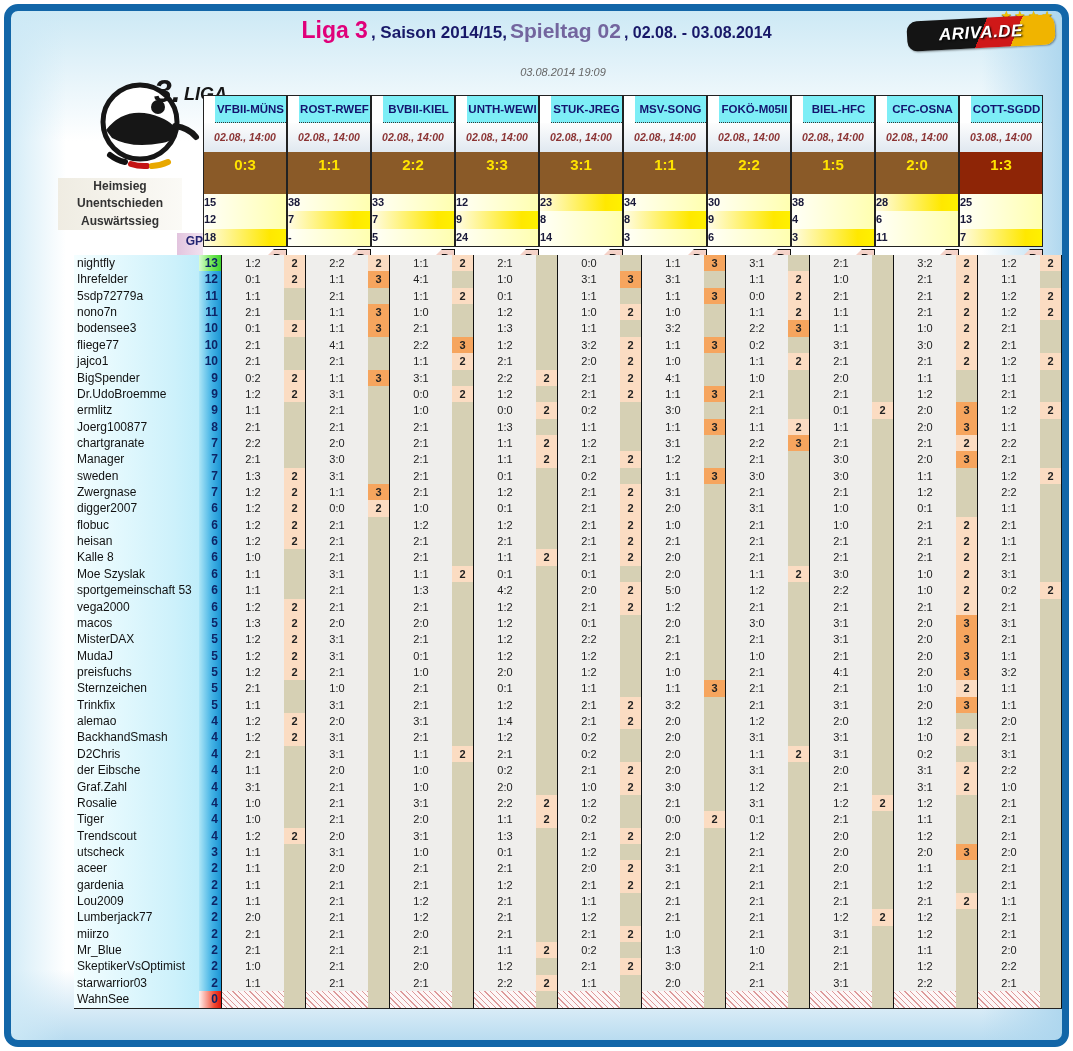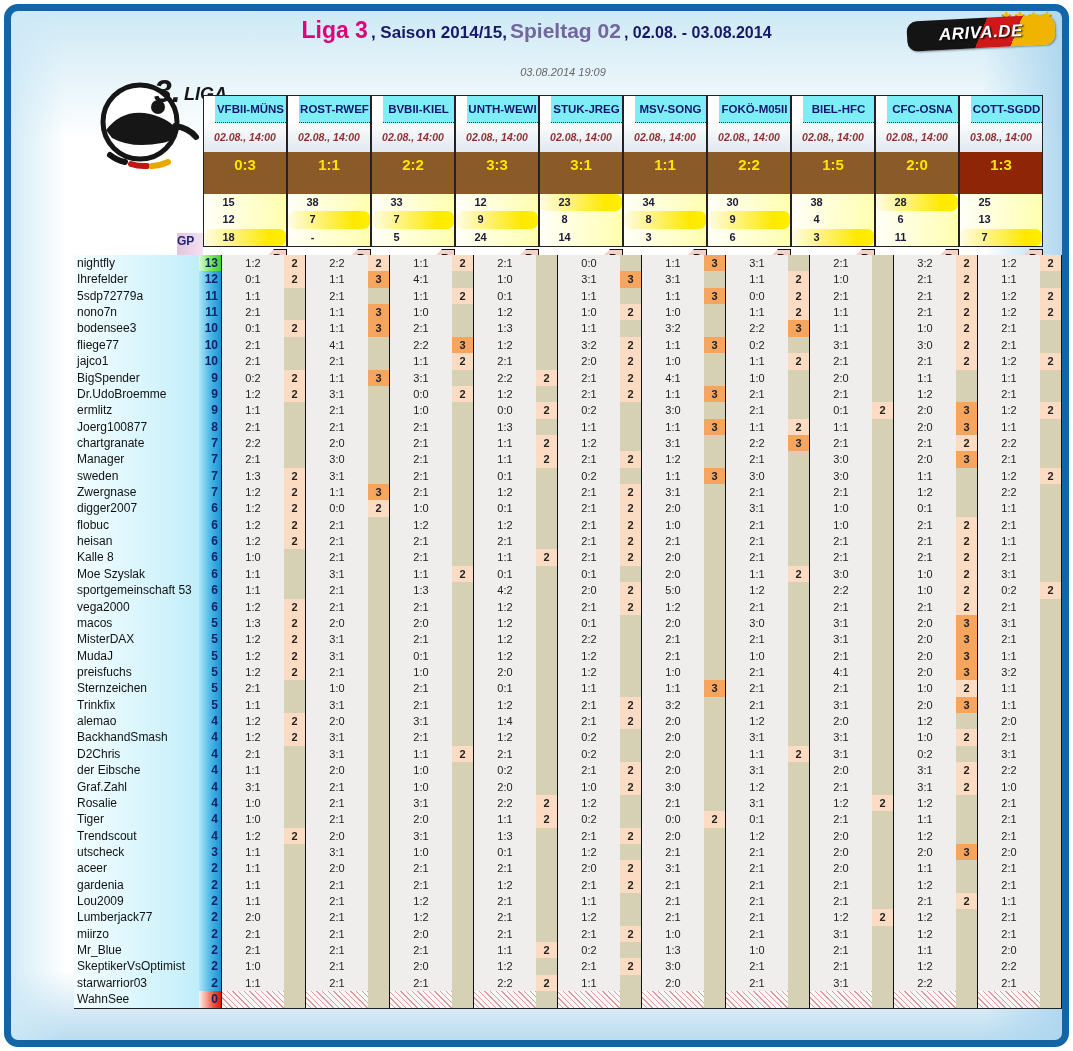--- a/index.html
+++ b/index.html
@@ -27,29 +27,29 @@
   
   .liga3{position:absolute;left:78px;top:70px;width:180px;height:104px;z-index:2;}
   
   .mcols{position:absolute;left:203px;top:95px;display:flex;z-index:2;}
   .mcol{width:84px;display:flex;flex-direction:column;box-sizing:border-box;}
   .mbox{border:1px solid #222;box-sizing:border-box;background:#fff;}
   .mteam{height:26px;line-height:26px;text-align:center;background:#7deef6;color:#14146e;font-weight:bold;font-size:11.5px;border-bottom:1px dotted #333;white-space:nowrap;overflow:hidden;margin-left:11px;}
   .mdate{height:29px;line-height:29px;text-align:center;background:linear-gradient(180deg,#fdfdfd,#e0e8f0);color:#8b3333;font-weight:bold;font-size:10.5px;font-style:italic;}
   .mresult{height:42px;line-height:25px;text-align:center;background:#8a5a28;color:#ffe400;font-weight:bold;font-size:15px;}
   .mresult.darkred{background:#8e2506;}
-  .mcount{height:17.3px;line-height:17.3px;text-align:center;padding-right:33px;box-sizing:border-box;color:#1a1a3a;font-weight:bold;font-size:11px;background:linear-gradient(90deg,#fffff8,#ffffb0);}
-  .mcount.hl{background:linear-gradient(90deg,#fffce4,#ffe800 80%,#fff000);border-radius:6px;}
+  .mcount{height:17.3px;line-height:17.3px;text-align:left;padding-right:33px;box-sizing:border-box;color:#1a1a3a;font-weight:bold;font-size:11px;background:linear-gradient(90deg,#fffff8,#ffffb0);}
+  .mcount.hl{background:linear-gradient(90deg,#fffce4,#ffe800 80%,#fff000);}
   .ptag{width:20px;height:20px;margin:2px 0 0 auto;background:linear-gradient(180deg,#f6d6cc,#ecbab0);border:1px solid #111;box-sizing:border-box;
     clip-path:polygon(35% 0,100% 0,100% 100%,0 100%,0 35%);
     text-align:center;line-height:18px;font-weight:bold;font-size:12px;color:#111;}
   
   .legend{position:absolute;left:58px;top:178px;width:124px;z-index:2;}
   .leg-row{height:17.3px;line-height:17.3px;text-align:center;font-weight:bold;font-size:12px;color:#333;background:linear-gradient(90deg,#efece2,#fbfaf6);}
-  .gp-head{position:absolute;left:177px;top:233px;width:26px;height:26px;line-height:17px;text-align:left;font-weight:bold;font-size:12px;color:#232372;background:linear-gradient(90deg,#e2c4de,#f2e2f0);z-index:2;}
+  .gp-head{position:absolute;left:177px;top:233px;width:26px;height:26px;line-height:17px;text-align:right;font-weight:bold;font-size:12px;color:#232372;background:linear-gradient(90deg,#e2c4de,#f2e2f0);z-index:2;}
   
   .tbody{position:absolute;left:55px;top:255px;z-index:2;border-bottom:1px solid #222;margin-left:19px;}
   .prow{display:flex;height:16.37px;background:#efeeec;}
   .pname{width:125px;box-sizing:border-box;padding-left:3px;font-size:12px;line-height:16.37px;color:#111;background:linear-gradient(90deg,#f4feff 0%,#cdf1fb 80%,#bfedfa 100%);white-space:nowrap;overflow:hidden;}
   .pgp{width:23px;box-sizing:border-box;border-right:1px solid #111;text-align:right;padding-right:3px;font-weight:bold;font-size:12px;line-height:16.37px;color:#0d2466;background:linear-gradient(90deg,#aee6f7 0%,#47b5e6 55%,#1b94d4 100%);}
   .pgp.leader{background:linear-gradient(90deg,#d9fbd2 0%,#7ae95c 55%,#3ed32e 100%);}
   .pgp.zero{background:linear-gradient(90deg,#fff2f0 0%,#f04a32 70%,#e2170b 100%);}
   .grp{display:flex;border-right:1px solid #111;box-sizing:border-box;width:84px;}
   .tip{width:62px;text-align:center;font-size:11px;line-height:16.37px;color:#222;}
   .tip.hatch{background:repeating-linear-gradient(45deg,#fdf7f7 0 3px,#dd9a9a 3px 4px);}
@@ -86,20 +86,25 @@
       <text x="76" y="32" font-size="32" font-weight="bold" font-style="italic" fill="#161616" font-family="Liberation Sans, sans-serif" id="liga3-big">3.</text>
       <text x="106" y="30" font-size="18" font-weight="bold" font-style="italic" fill="#161616" font-family="Liberation Sans, sans-serif" id="liga3-small">LIGA</text>
       <path d="M32 85 a36 36 0 0 0 15 7" stroke="#111111" stroke-width="6" fill="none" stroke-linecap="round"></path>
       <path d="M53 94 a42 42 0 0 0 16 2" stroke="#c41414" stroke-width="6" fill="none" stroke-linecap="round"></path>
       <path d="M74 96 a42 42 0 0 0 16 -4" stroke="#e8a800" stroke-width="6" fill="none" stroke-linecap="round"></path>
     </svg>
   </div>
 
   <div class="timestamp">03.08.2014 19:09</div>
 
+  <div class="legend">
+    <div class="leg-row">Heimsieg</div>
+    <div class="leg-row">Unentschieden</div>
+    <div class="leg-row">Auswärtssieg</div>
+  </div>
 
   <div class="gp-head">GP</div>
 
   <div class="mcols" id="match-columns">
   <div class="mcol">
     <div class="mbox">
       <div class="mteam">VFBII-MÜNS</div>
       <div class="mdate">02.08., 14:00</div>
       <div class="mresult">0:3</div>
       <div class="mcount c-home">15</div>

